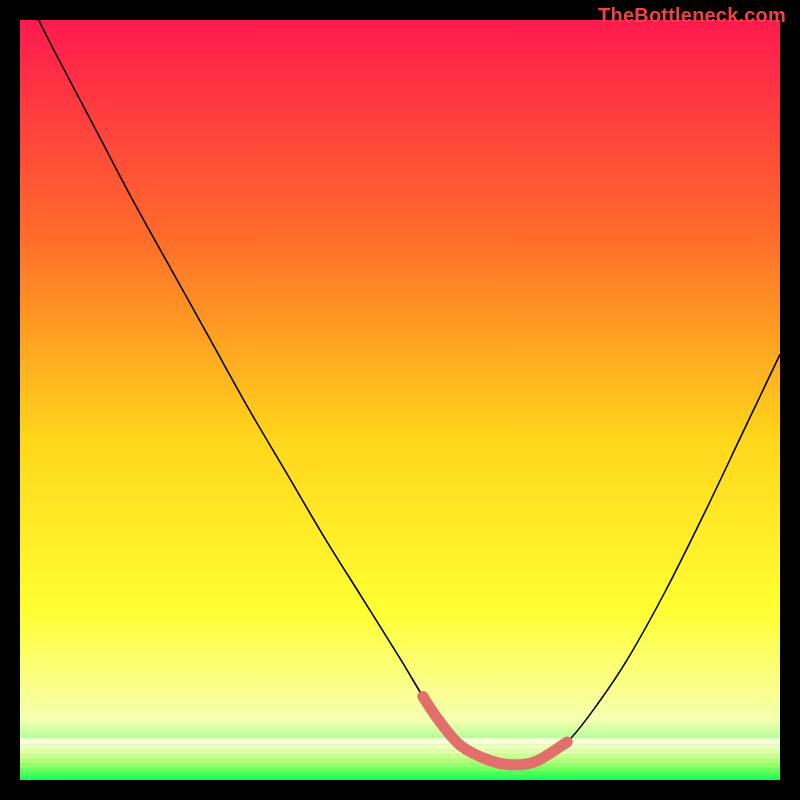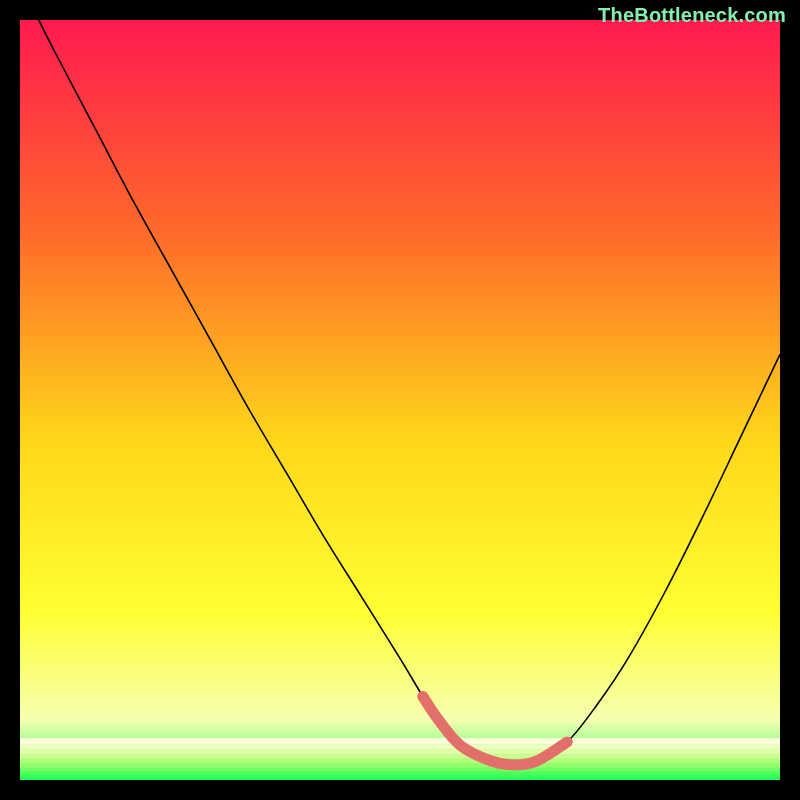--- a/index.html
+++ b/index.html
@@ -41,21 +41,21 @@
     width: 100%;
     height: 100%;
     pointer-events: none;
   }
   .watermark {
     position: absolute;
     top: 4px;
     right: 14px;
     font-size: 20px;
     font-weight: 600;
-    color: #86efac;
+    color: #ef4444;
     letter-spacing: 0.2px;
     font-family: Arial, Helvetica, sans-serif;
   }
 </style>
 </head>
 <body>
 
 <div class="frame">
   <div class="plot">
 

